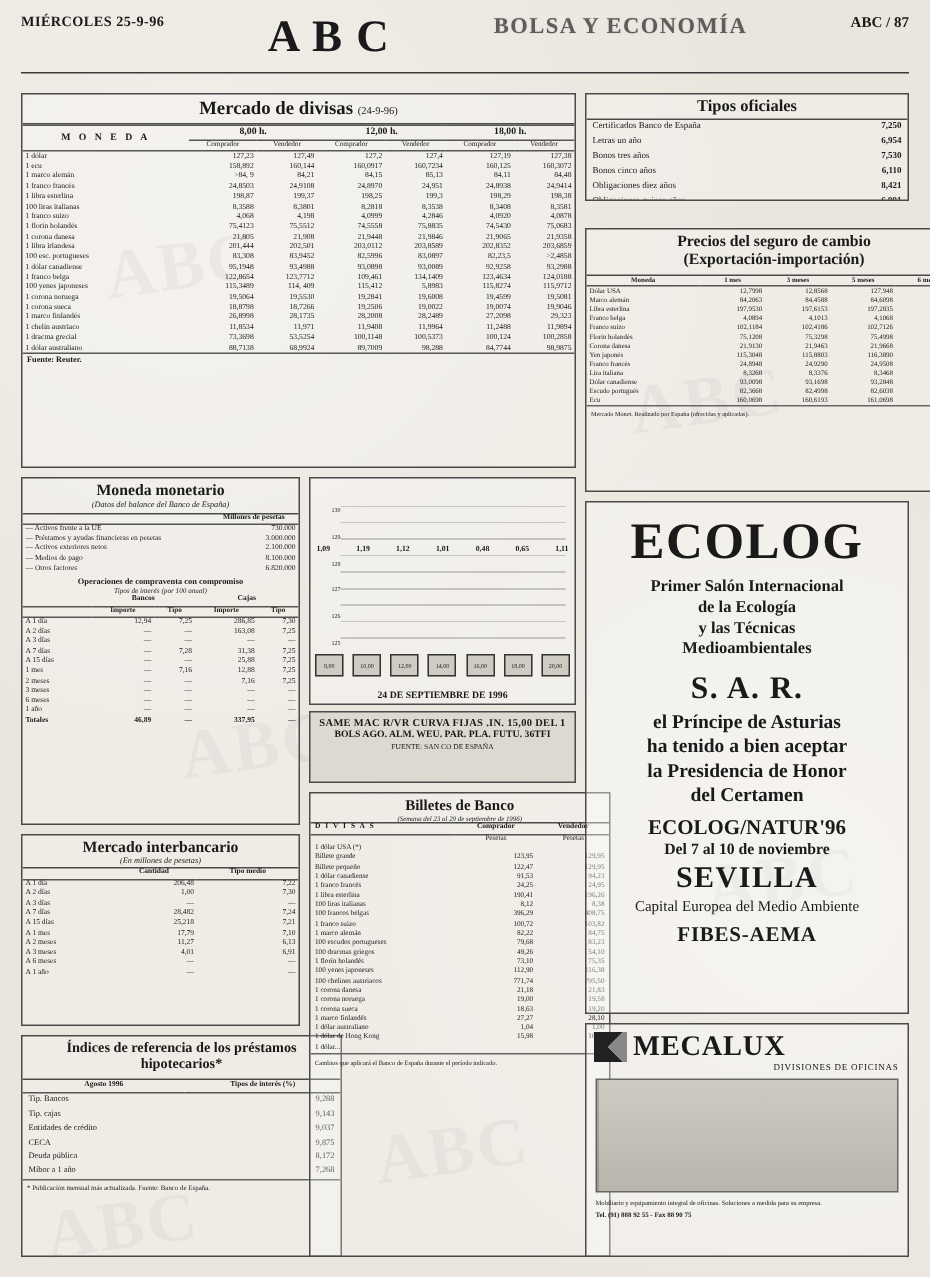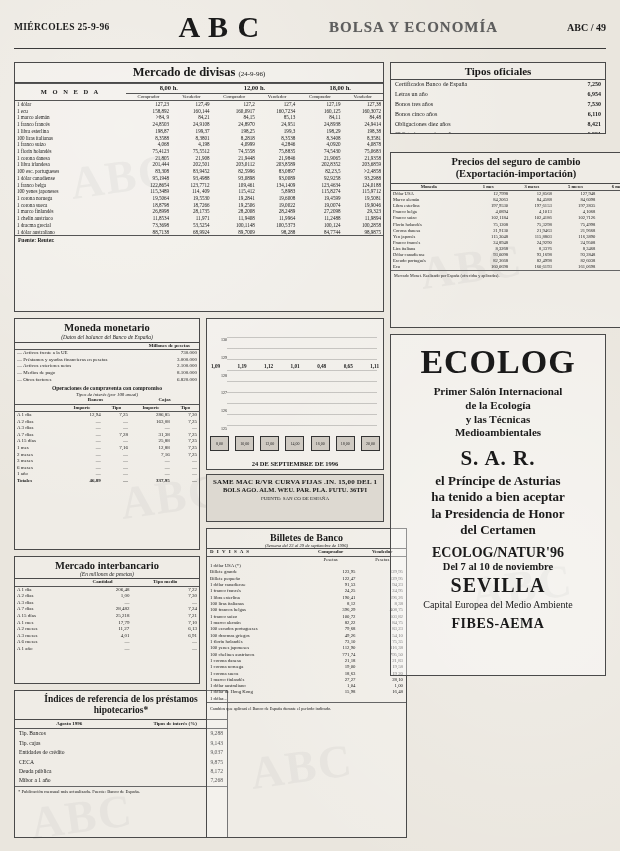--- a/index.html
+++ b/index.html
@@ -24,21 +24,21 @@
     font-family:"Liberation Serif", serif;
     font-weight:bold;
     color:rgba(120,120,120,0.10);
     font-size:46px;
     letter-spacing:2px;
     pointer-events:none;
     user-select:none;
   }
   .masthead{
     position:absolute;left:0;right:0;top:10px;height:34px;
-    display:flex;align-items:center;justify-content:space-between;
+    display:flex;align-items:flex-start;justify-content:space-between;
     padding:0 14px;
   }
   .mh-date{font-size:9.5px;font-weight:bold;letter-spacing:.3px;}
   .mh-abc{
     font-size:30px;font-weight:bold;letter-spacing:1px;line-height:1;
     font-family:"Liberation Serif", serif;
   }
   .mh-section{
     font-size:15px;font-weight:bold;letter-spacing:1px;
     color:#5d5d5d;
@@ -206,21 +206,21 @@
   <div class="wm" style="left:420px;top:240px;transform:rotate(-8deg)">ABC</div>
   <div class="wm" style="left:120px;top:470px;transform:rotate(-8deg)">ABC</div>
   <div class="wm" style="left:470px;top:560px;transform:rotate(-8deg)">ABC</div>
   <div class="wm" style="left:250px;top:740px;transform:rotate(-8deg)">ABC</div>
   <div class="wm" style="left:30px;top:790px;transform:rotate(-8deg)">ABC</div>
 
   <div class="masthead">
     <div class="mh-date">MIÉRCOLES 25-9-96</div>
     <div class="mh-abc">A B C</div>
     <div class="mh-section">BOLSA Y ECONOMÍA</div>
-    <div class="mh-page">ABC / 49</div>
+    <div class="mh-page">ABC / 87</div>
   </div>
   <div class="rule" style="top:48px;"></div>
 
   <div class="box" id="divisas">
     <div class="box-title">
       <span>Mercado de divisas</span>
       <small>(24-9-96)</small>
     </div>
     <table class="t">
       <tbody>
@@ -981,14 +981,24 @@
       <div class="eco-princ">la Presidencia de Honor</div>
       <div class="eco-princ">del Certamen</div>
       <div class="eco-nat">ECOLOG/NATUR'96</div>
       <div class="eco-del">Del 7 al 10 de noviembre</div>
       <div class="eco-sev">SEVILLA</div>
       <div class="eco-cap">Capital Europea del Medio Ambiente</div>
       <div class="eco-fibes">FIBES-AEMA</div>
     </div>
   </div>
 
+  <div class="box" id="mecalux">
+    <div class="mec-head">
+      <div class="mec-mark"></div>
+      <div class="mec-name">MECALUX</div>
+    </div>
+    <div class="mec-sub">DIVISIONES DE OFICINAS</div>
+    <div class="mec-img"></div>
+    <div class="mec-foot">Mobiliario y equipamiento integral de oficinas. Soluciones a medida para su empresa.</div>
+    <div class="mec-tel">Tel. (91) 888 92 55 - Fax 88 90 75</div>
+  </div>
 
 </div>
 
 </body></html>

